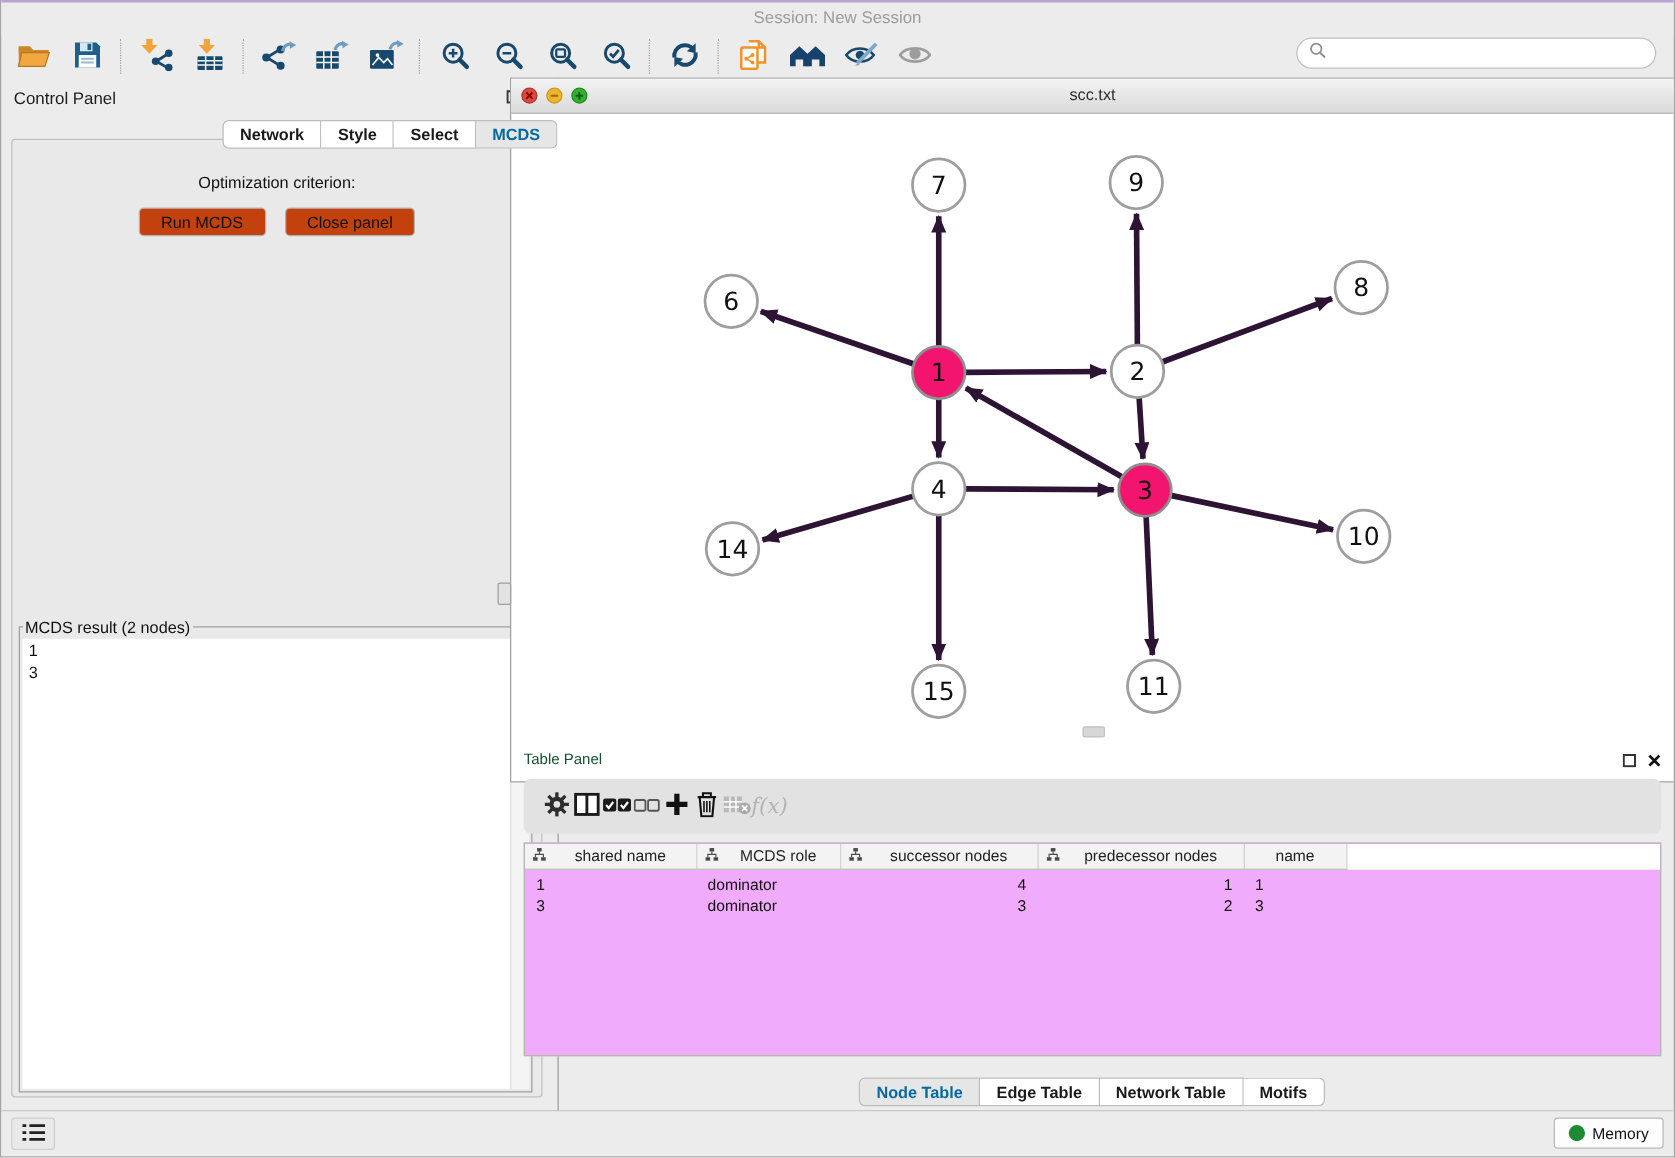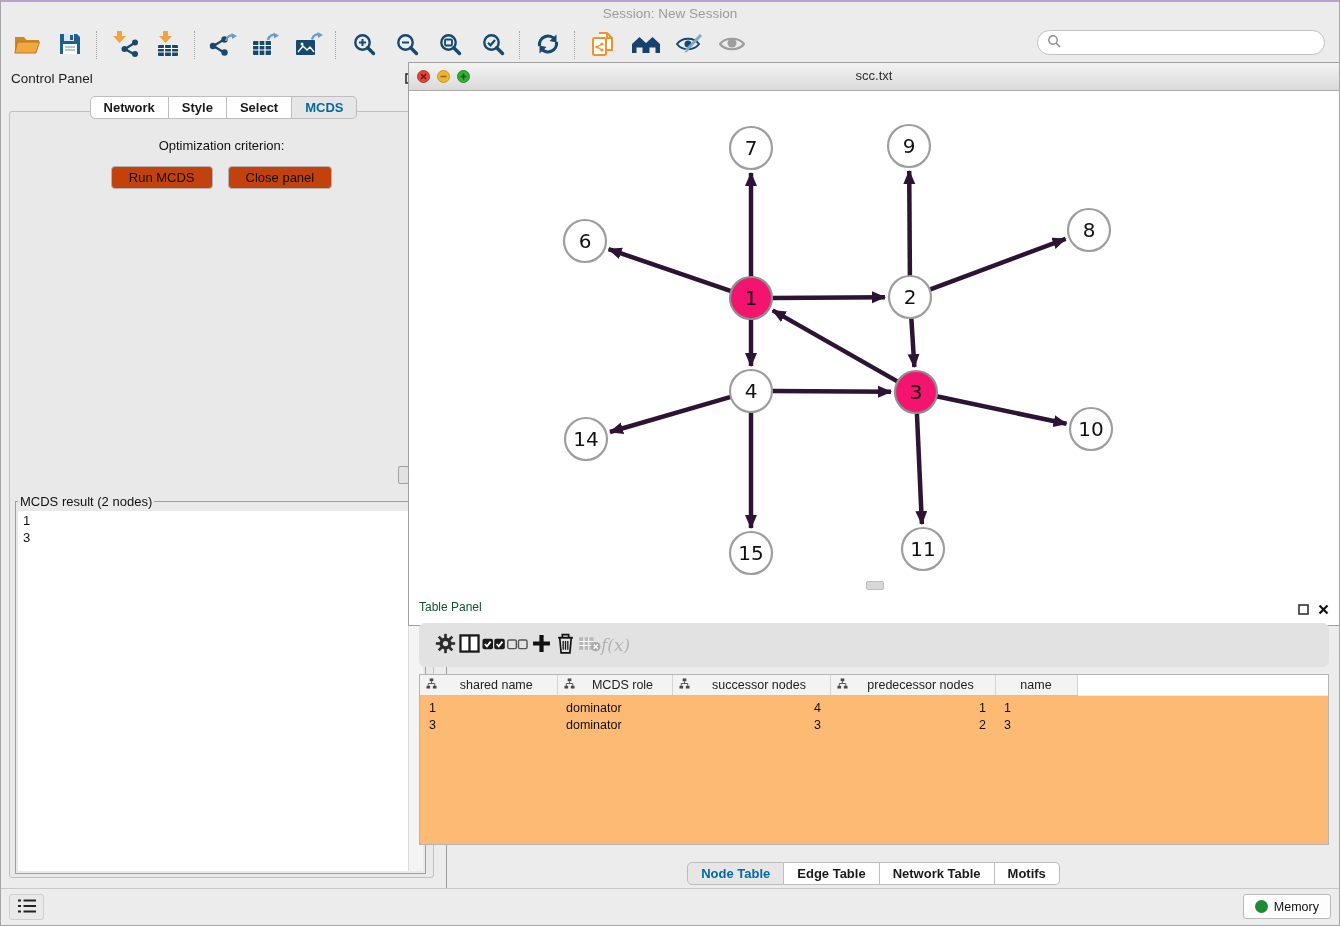--- a/index.html
+++ b/index.html
@@ -20,21 +20,21 @@
   .panel-controls{position:absolute;right:10px;top:8px;display:flex;gap:9px;align-items:center;}
   .seg{display:flex;}
   .seg .tab{font-size:13px;font-weight:bold;color:#1a1a1a;background:#fff;border:1px solid #bdbdbd;border-left:none;
             padding:3px 13px;line-height:15px;white-space:nowrap;}
   .seg .tab:first-child{border-left:1px solid #bdbdbd;border-radius:5px 0 0 5px;}
   .seg .tab:last-child{border-radius:0 5px 5px 0;}
   .seg .tab.active{background:#e6e6e6;color:#0369a1;}
   
   .control-panel{position:absolute;top:62px;left:0;width:446px;height:828px;border-right:1px solid #9c9c9c;box-sizing:border-box;}
   .cp-title{position:absolute;top:9px;left:10px;font-size:13.5px;color:#1d1d1d;}
-  .cp-tabs{position:absolute;top:34px;left:0;right:0;display:flex;justify-content:center;z-index:2;}
+  .cp-tabs{position:absolute;top:34px;left:0;right:0;display:flex;justify-content:flex-end;z-index:2;}
   .cp-box{position:absolute;top:49px;left:8px;right:12px;bottom:12px;background:#e9e9e9;border:1px solid #c0c0c0;border-radius:3px;}
   .opt-label{margin-top:26px;text-align:center;font-size:13px;color:#111;}
   .dropdown{margin:10px auto 0 auto;width:312px;height:23px;background:#fff;border:1px solid #b9b9b9;border-radius:4px;
             display:flex;align-items:center;padding:0 4px 0 10px;box-sizing:border-box;font-size:13px;}
   .dropdown .dd-label{flex:1;}
   .btn-row{display:flex;justify-content:center;gap:15px;margin-top:13px;}
   .btn{height:23px;padding:0 17px;background:#c2410c;border:1px solid #b3b3b3;border-radius:4px;font-size:13px;
        font-family:"Liberation Sans",sans-serif;color:#111;}
   .result-fieldset{position:absolute;left:14px;right:20px;top:432px;bottom:16px;border:1px solid #9f9f9f;margin:0;padding:2px;background:#e9e9e9;}
   .result-fieldset legend{font-size:13px;padding:0 2px;color:#111;}
@@ -54,21 +54,21 @@
   .nw-canvas{position:relative;width:100%;height:501px;}
   .nw-canvas svg{position:absolute;left:0;top:0;}
   .nw-grip{position:absolute;left:50%;bottom:2px;margin-left:-8px;width:16px;height:7px;background:#d7d7d7;border:1px solid #bfbfbf;border-radius:2px;}
   
   .table-panel{position:absolute;left:407px;top:593px;right:0;height:297px;}
   .tp-title{position:absolute;top:7px;left:11px;font-size:12px;color:#14532d;}
   .tp-toolbar{position:absolute;left:11px;right:10px;top:30px;height:44px;background:#e2e2e2;border-radius:6px;
               display:flex;align-items:center;padding-left:14px;}
   .tp-tbtn{display:flex;align-items:center;justify-content:center;background:transparent;border:none;padding:0;min-width:24px;height:28px;}
   .fx{font-family:"DejaVu Serif",serif;font-style:italic;font-size:17px;color:#b3b3b3;}
-  .table-wrap{position:absolute;left:11px;right:10px;top:81px;bottom:45px;background:#fdba74;border:1px solid #b5b5b5;overflow:hidden;}
+  .table-wrap{position:absolute;left:11px;right:10px;top:81px;bottom:45px;background:#f0abfc;border:1px solid #b5b5b5;overflow:hidden;}
   table.node-table{border-collapse:collapse;table-layout:fixed;width:100%;font-size:12.5px;}
   .node-table th{height:20px;background:#f3f3f3;border-right:1px solid #d4d4d4;border-bottom:1px solid #c4c4c4;
                  font-weight:normal;padding:0;color:#222;}
   .node-table th.filler{background:#fff;border-right:none;border-bottom:1px solid #ededed;}
   .th-inner{display:flex;align-items:center;padding:0 6px;gap:5px;}
   .th-label{flex:1;text-align:center;white-space:nowrap;overflow:hidden;}
   .node-table td{height:17px;padding:0 9px;color:#111;white-space:nowrap;}
   .node-table tbody tr:first-child td{padding-top:3px;}
   .tp-tabs{position:absolute;bottom:5px;left:0;right:0;display:flex;justify-content:center;}
   

